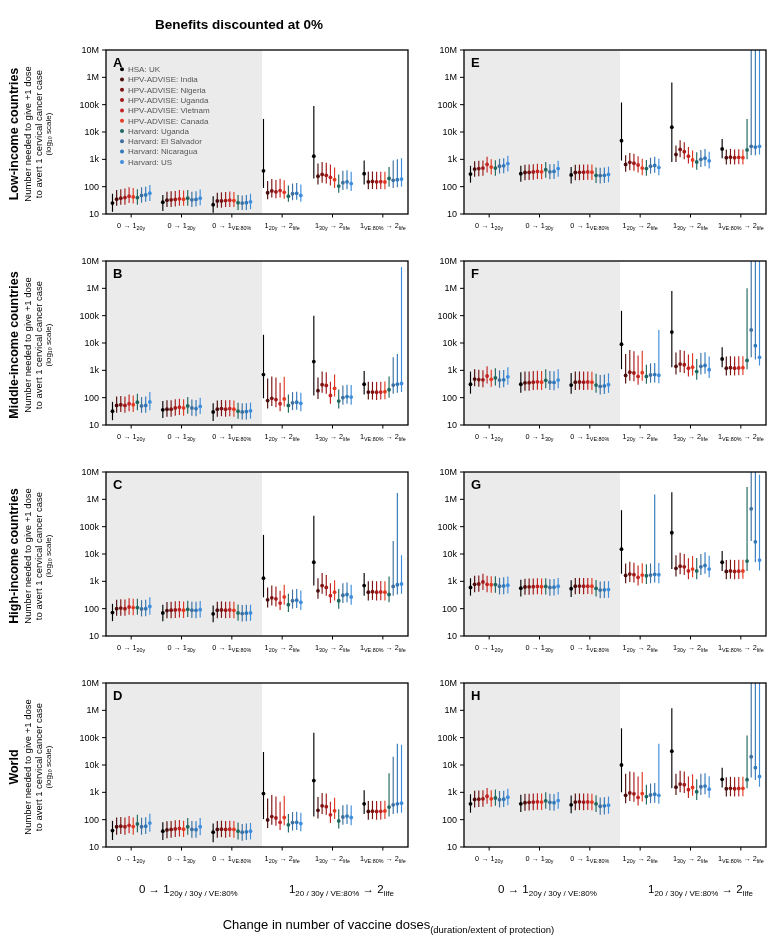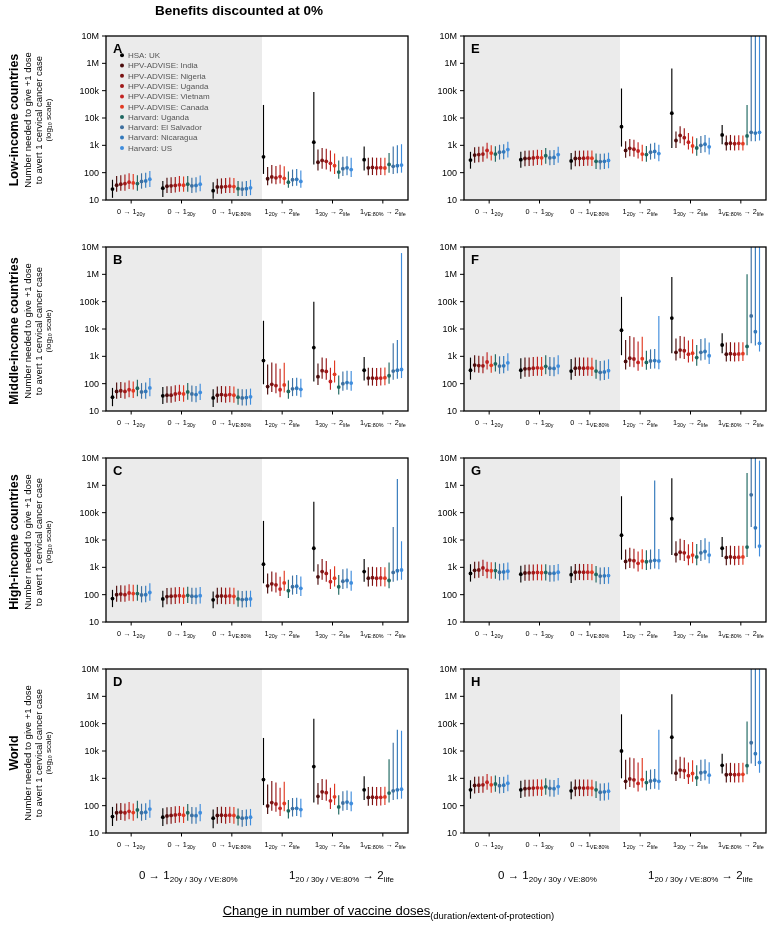--- a/index.html
+++ b/index.html
@@ -1,32 +1,32 @@
 <!DOCTYPE html>
 <html><head>
 <meta charset="utf-8">
 <style>
   html,body{margin:0;padding:0;background:#ffffff;}
   body{width:777px;height:938px;font-family:"Liberation Sans",sans-serif;color:#000;}
-  .fig{position:relative;width:777px;padding-top:3px;}
+  .fig{position:relative;width:777px;padding-top:17px;}
   .col-headers{display:flex;height:22px;align-items:flex-start;}
   .spacer{width:60px;}
   .col-h{width:358px;text-align:center;font-weight:bold;font-size:13.5px;}
   .row{display:flex;height:211px;}
   .row-label{width:60px;position:relative;}
   .row-label-inner{position:absolute;top:45%;left:50%;transform:translate(-50%,-50%) rotate(-90deg);display:flex;flex-direction:column;align-items:center;line-height:1.18;white-space:nowrap;}
   .row-title{font-weight:bold;font-size:12.5px;}
   .yl{font-size:9.5px;}
   .ys{font-size:8px;}
   svg.panel{display:block;margin-top:3px;}
   .bottom-labels{display:flex;height:30px;align-items:flex-start;gap:7px;}
   .bl-col{width:358px;box-sizing:border-box;padding-left:46px;display:flex;}
   .bl-item{flex:1;text-align:center;font-size:11.5px;white-space:nowrap;}
   .bl-item sub{font-size:8px;}
-  .axis-title{text-align:center;font-size:13px;margin-top:4px;text-decoration:underline;}
+  .axis-title{text-align:center;font-size:13px;margin-top:4px;}
   .axis-title sub{font-size:9.5px;}
 </style>
 </head>
 <body>
 
 <div class="fig">
 
   <div class="col-headers">
     <div class="spacer"></div>
     <div class="col-h">Benefits discounted at 0%</div>

